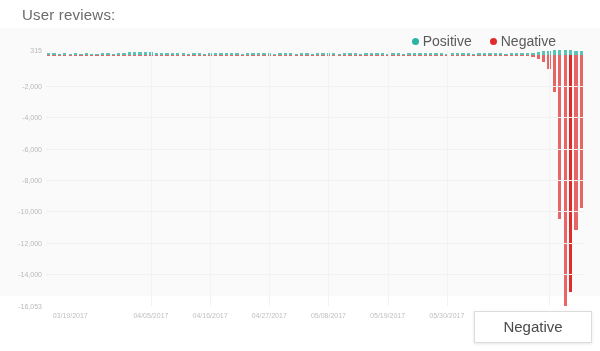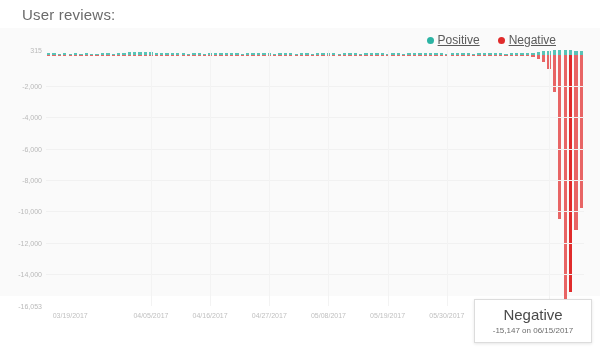--- a/index.html
+++ b/index.html
@@ -51,24 +51,23 @@
     align-items: center;
     gap: 4px;
   }
   .legend-swatch {
     width: 7px;
     height: 7px;
     border-radius: 50%;
     display: inline-block;
   }
   .legend-label {
-    font-size: 12px;
+    font-size: 14px;
     color: #5a5a5a;
     white-space: nowrap;
-    text-decoration: underline;
   }
 
   
   #plot-area {
     position: absolute;
     left: 46px;
     top: 22px;
     width: 538px;
     height: 256px;
   }
@@ -420,14 +419,13 @@
       <div class="x-tick" style="left: 282.45px;">05/08/2017</div>
       <div class="x-tick" style="left: 341.63px;">05/19/2017</div>
       <div class="x-tick" style="left: 400.81px;">05/30/2017</div>
       <div class="x-tick" style="left: 503.03px;">06/17/2017</div>
     </div>
 
 </div>
 
 <div id="tooltip">
   <div id="tooltip-title">Negative</div>
-  <div id="tooltip-detail">-15,147 on 06/15/2017</div>
 </div>
 
 </body></html>

